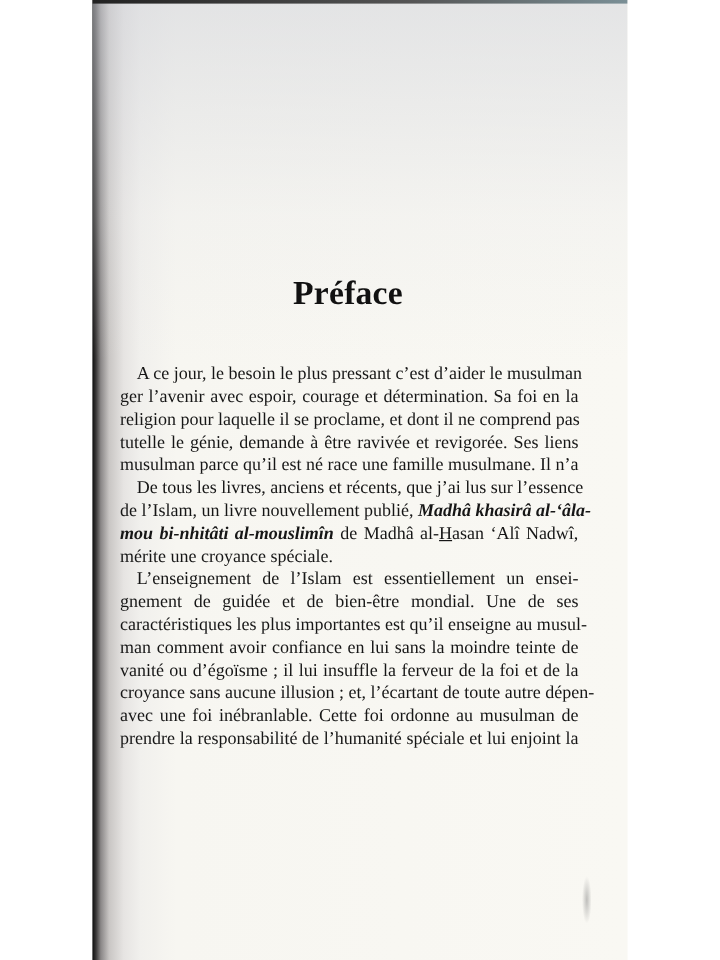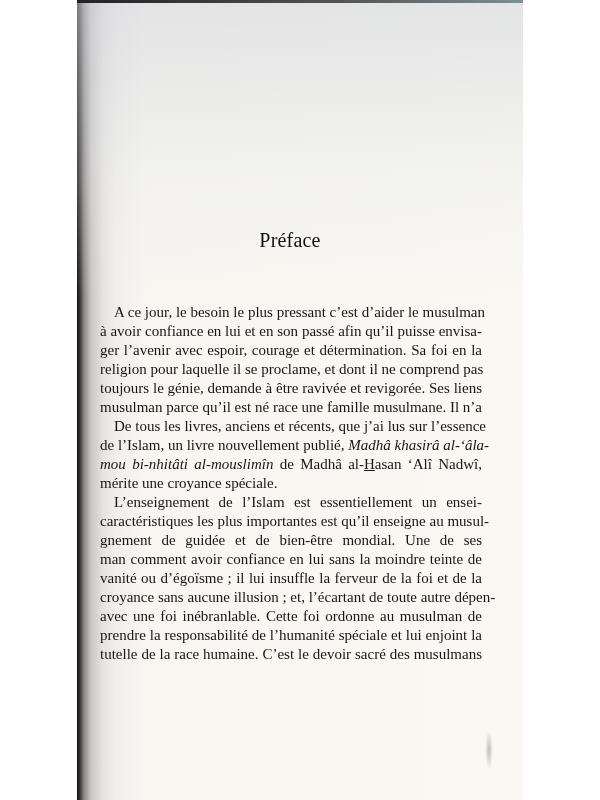--- a/index.html
+++ b/index.html
@@ -35,22 +35,22 @@
       height: 3px;
       background: linear-gradient(to right, #222, #555 60%, #7a8f96);
     }
     .heading {
       position: absolute;
       left: 0;
       width: 426px;
       top: 229px;
       text-align: center;
       font-family: "Liberation Serif", serif;
-      font-weight: normal;
-      font-size: 20px;
+      font-weight: bold;
+      font-size: 28px;
       color: #111;
       letter-spacing: 0.2px;
     }
     .body-text {
       position: absolute;
       left: 23px;
       top: 303px;
       width: 382px;
       font-family: "Liberation Serif", serif;
       font-size: 15px;
@@ -63,52 +63,50 @@
       text-align: justify;
       text-align-last: justify;
       height: 19px;
     }
     .line.last {
       text-align-last: left;
     }
     .line.indent {
       padding-left: 14px;
     }
-    .seg-italic { font-style: italic; }
+    .seg-italic { font-style: italic; font-weight: bold; }
     .seg-underline { text-decoration: underline; }
     .specks {
       position: absolute;
       right: 30px;
       top: 730px;
       width: 8px;
       height: 40px;
       background: radial-gradient(ellipse at 50% 50%, rgba(120,120,120,0.45), rgba(120,120,120,0) 70%);
     }
   </style>
 </head>
 <body>
 
 <div class="page">
   <div class="top-strip"></div>
   <div class="heading">Préface</div>
   <div class="body-text" id="body-text">
       <span class="line indent"><span>A ce jour, le besoin le plus pressant c’est d’aider le musulman</span></span>
-      <span class="line"><span>à avoir confiance en lui et en son passé afin qu’il puisse envisa-</span></span>
       <span class="line"><span>ger l’avenir avec espoir, courage et détermination. Sa foi en la</span></span>
       <span class="line"><span>religion pour laquelle il se proclame, et dont il ne comprend pas</span></span>
-      <span class="line"><span>toujours le génie, demande à être ravivée et revigorée. Ses liens</span></span>
+      <span class="line"><span>tutelle le génie, demande à être ravivée et revigorée. Ses liens</span></span>
       <span class="line"><span>musulman parce qu’il est né race une famille musulmane. Il n’a</span></span>
       <span class="line indent"><span>De tous les livres, anciens et récents, que j’ai lus sur l’essence</span></span>
       <span class="line"><span>de l’Islam, un livre nouvellement publié, </span><span class="seg-italic">Madhâ khasirâ al-‘âla-</span></span>
       <span class="line"><span class="seg-italic">mou bi-nhitâti al-mouslimîn</span><span> de Madhâ al-</span><span class="seg-underline">H</span><span>asan ‘Alî Nadwî,</span></span>
       <span class="line last"><span>mérite une croyance spéciale.</span></span>
       <span class="line indent"><span>L’enseignement de l’Islam est essentiellement un ensei-</span></span>
+      <span class="line"><span>gnement de guidée et de bien-être mondial. Une de ses</span></span>
       <span class="line"><span>caractéristiques les plus importantes est qu’il enseigne au musul-</span></span>
-      <span class="line"><span>gnement de guidée et de bien-être mondial. Une de ses</span></span>
       <span class="line"><span>man comment avoir confiance en lui sans la moindre teinte de</span></span>
       <span class="line"><span>vanité ou d’égoïsme ; il lui insuffle la ferveur de la foi et de la</span></span>
       <span class="line"><span>croyance sans aucune illusion ; et, l’écartant de toute autre dépen-</span></span>
       <span class="line"><span>avec une foi inébranlable. Cette foi ordonne au musulman de</span></span>
       <span class="line"><span>prendre la responsabilité de l’humanité spéciale et lui enjoint la</span></span>
-      <span class="line"><span>tutelle de la race humaine. C’est le devoir sacré des musulmans</span></span>
     </div>
   <div class="specks"></div>
 </div>
 
 </body></html>

